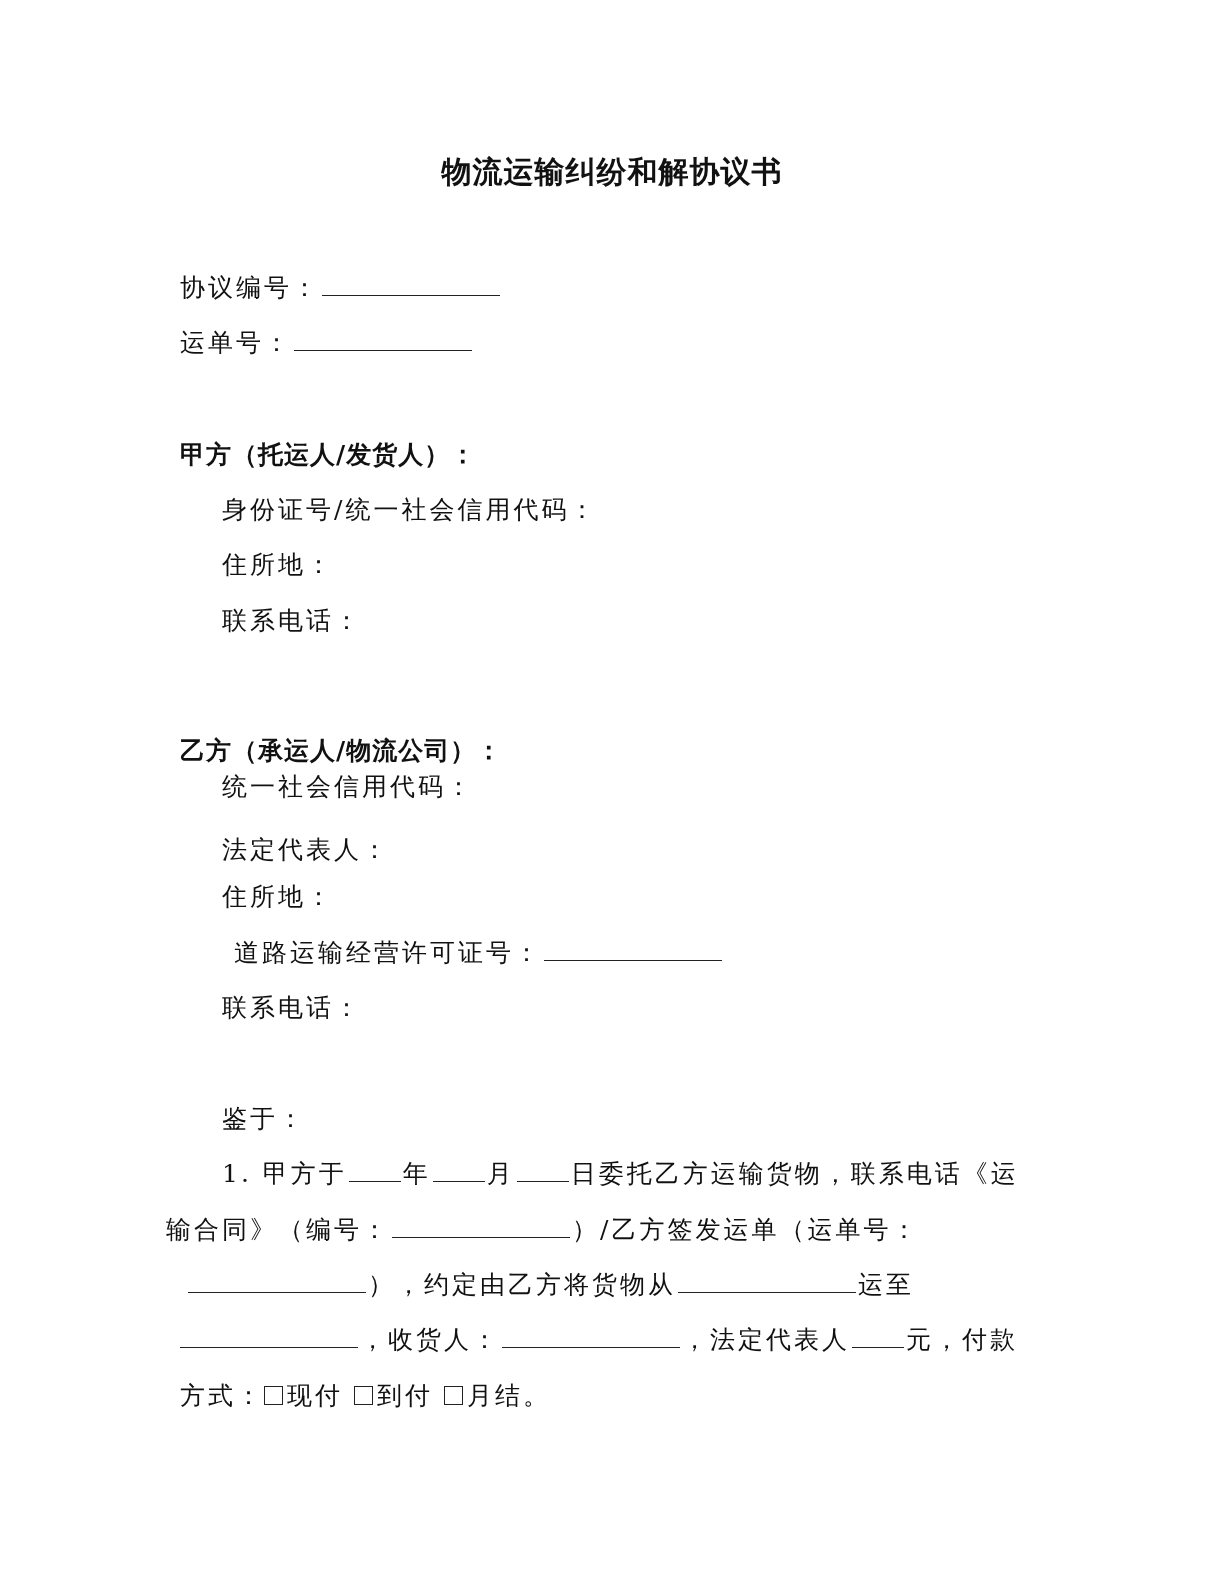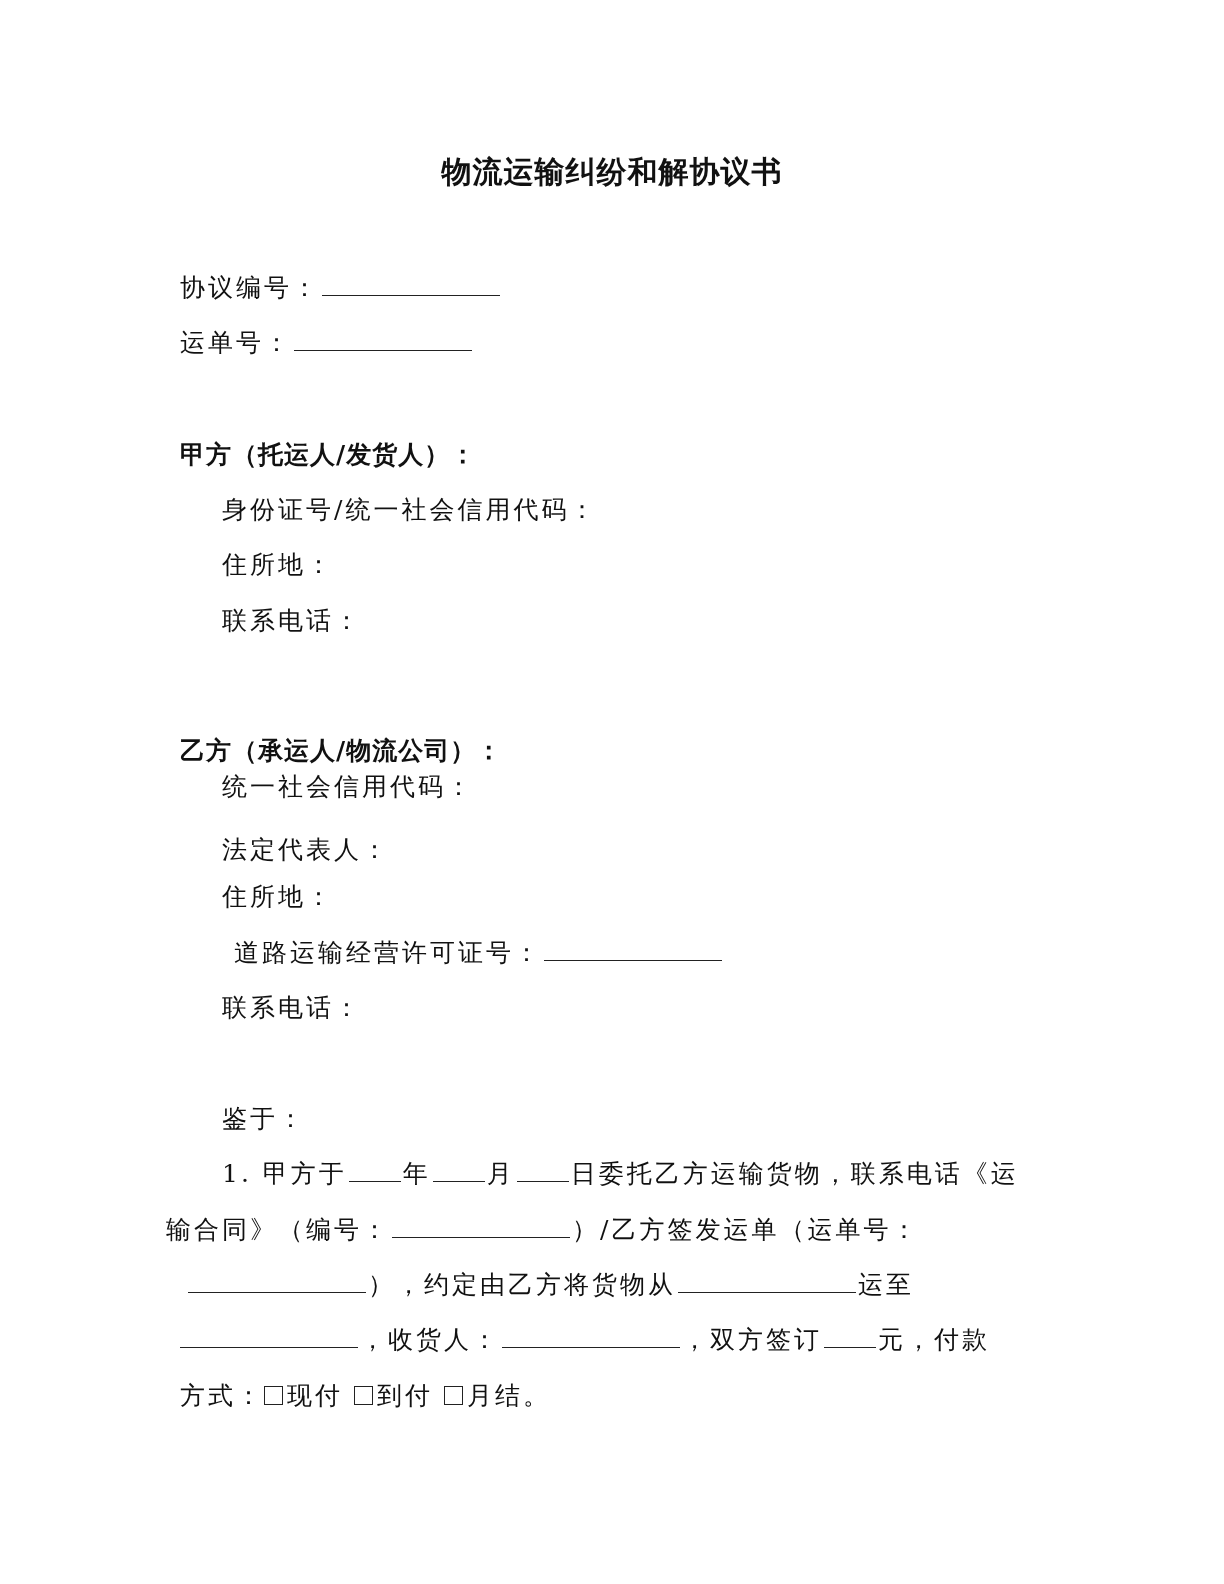--- a/index.html
+++ b/index.html
@@ -47,20 +47,20 @@
 
 <div class="line" style="left:166px; top:1210px;">
   <span>输合同》（编号：</span><span class="blank" style="width:178px"></span><span>）/乙方签发运单（运单号：</span>
 </div>
 
 <div class="line" style="left:188px; top:1265px;">
   <span class="blank" style="width:178px; margin-left:0"></span><span>），约定由乙方将货物从</span><span class="blank" style="width:178px"></span><span>运至</span>
 </div>
 
 <div class="line" style="left:180px; top:1320px;">
-  <span class="blank" style="width:178px; margin-left:0"></span><span>，收货人：</span><span class="blank" style="width:178px"></span><span>，双方签订</span><span class="blank" style="width:52px"></span><span>元，付款</span>
+  <span class="blank" style="width:178px; margin-left:0"></span><span>，收货人：</span><span class="blank" style="width:178px"></span><span>，法定代表人</span><span class="blank" style="width:52px"></span><span>元，付款</span>
 </div>
 
 <div class="line" style="left:180px; top:1376px;">
   <span>方式：</span><span class="box"></span><span>现付</span>
   <span class="box"></span><span>到付</span>
   <span class="box"></span><span>月结。</span>
 </div>
 
 </body></html>

